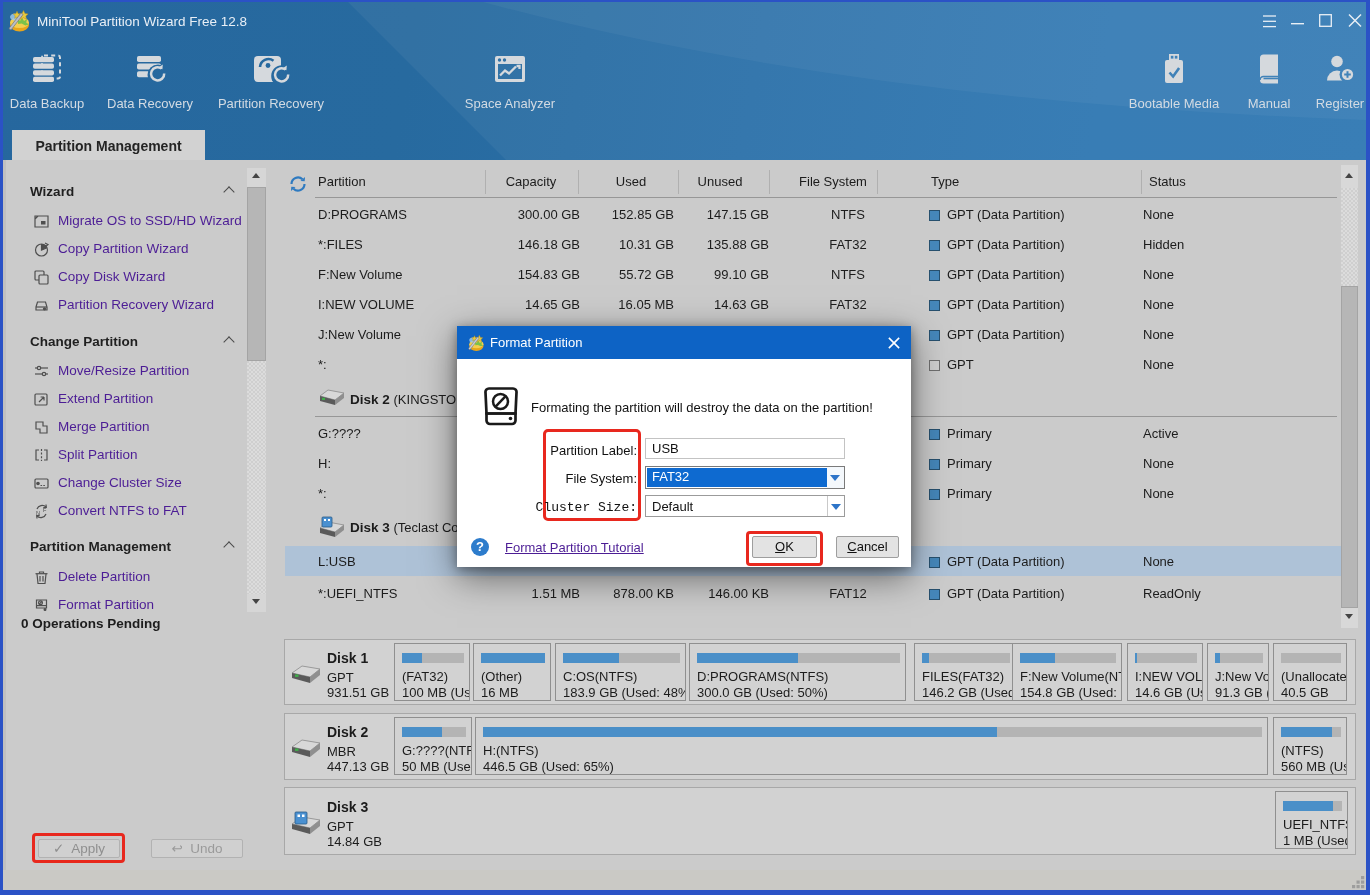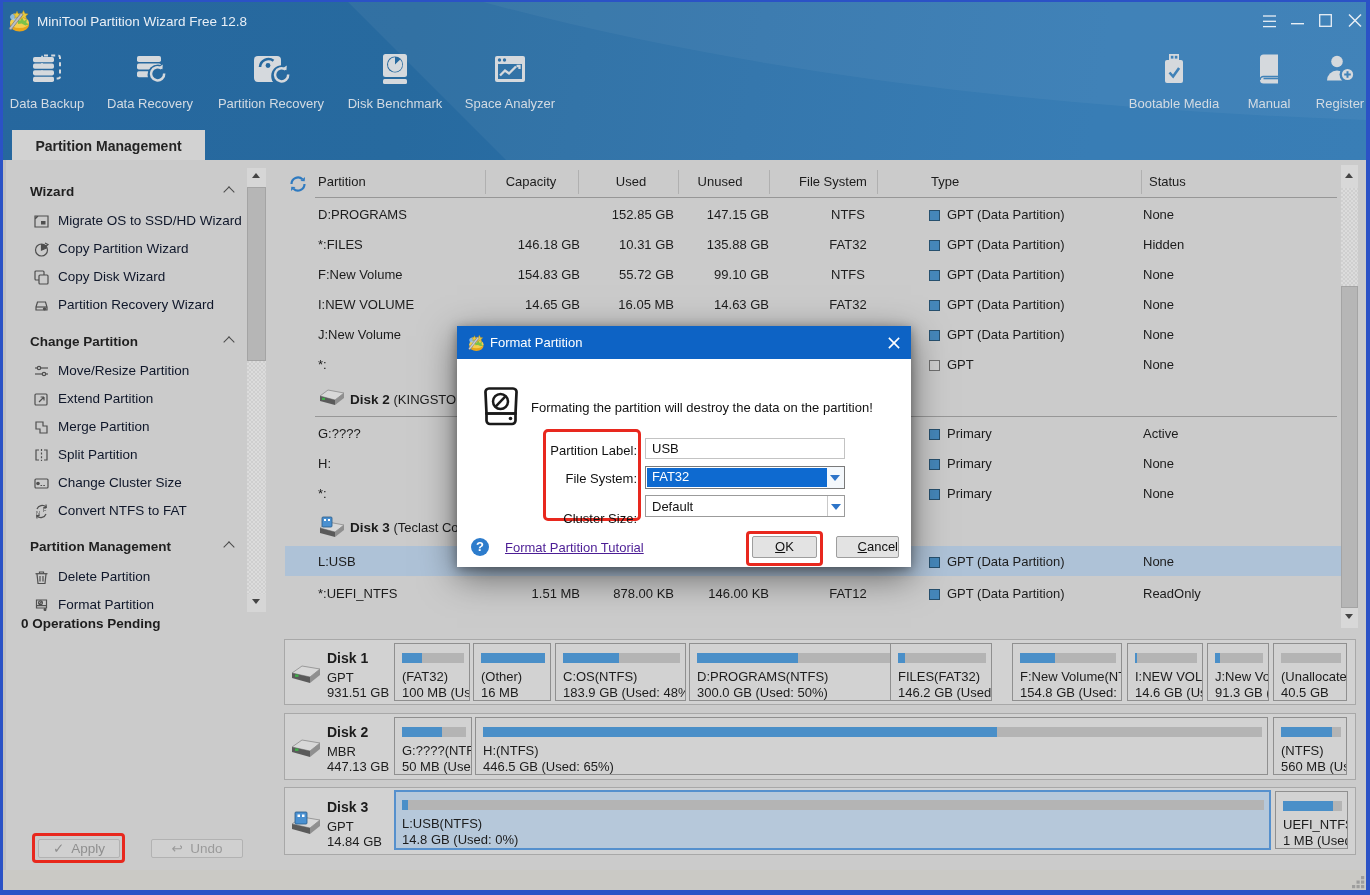--- a/index.html
+++ b/index.html
@@ -21,21 +21,21 @@
 .tab { left:12px; top:130px; width:193px; height:30px; background:#d2d2d2; color:#242424;
   font-size:14px; font-weight:bold; text-align:center; line-height:32px; }
 
 
 .content { left:3px; top:160px; width:1363px; height:710px; background:#cbcbcb; }
 .vdivider { left:272px; top:0px; width:3px; height:710px; background:#c0c0c0; }
 
 
 .sec-h { position:absolute; left:27px; font-size:13.5px; font-weight:bold; color:#1f1f1f; }
 .chev { position:absolute; left:222px; width:8px; height:8px; border-top:1.7px solid #4a4a4a; border-left:1.7px solid #4a4a4a; transform:rotate(45deg); }
-.sb-item { position:absolute; left:55px; font-size:13.5px; color:#0f172a; white-space:nowrap; }
+.sb-item { position:absolute; left:55px; font-size:13.5px; color:#4c1d95; white-space:nowrap; }
 .sb-ic { position:absolute; left:30px; width:17px; height:17px; }
 .ops { position:absolute; left:18px; font-size:13.5px; font-weight:bold; color:#1d1d1d; }
 .btn-gray { position:absolute; background:#d0d0d0; border:1px solid #b2b2b2; border-radius:2px;
   color:#8f8f8f; font-size:13.5px; text-align:center; }
 .red-outline { position:absolute; border:3px solid #e8281e; border-radius:4px; background:transparent; }
 
 
 .trow { position:absolute; left:282px; width:1056px; height:30px; font-size:13px; color:#1c1c1c; }
 .trow .cell { line-height:32.5px; }
 .cell { position:absolute; top:0; height:30px; line-height:30px; white-space:nowrap; font-size:13px; color:#1c1c1c; }
@@ -155,36 +155,20 @@
               <circle cx="31" cy="22" r="10.8" fill="#000"></circle>
             </mask>
           </defs>
       <g mask="url(#mpr)">
             <rect x="0" y="0" width="40" height="30" fill="#d5d9dd"></rect>
           </g>
       <path d="M37.2 20.5 a6.6 6.6 0 1 1 -2.6 -4.9" fill="none" stroke="#d5d9dd" stroke-width="2.5"></path>
       <path d="M35.8 11.5 l-0.4 4.8 -4.6-1.2z" fill="#d5d9dd"></path>
     </svg></div>
     <div>Partition Recovery</div>
-  </div>
-  <div class="tbi" style="left:337px; width:110px;">
-    <div class="ic"><svg width="30" height="30" viewBox="0 0 30 30">
-      <defs>
-            <mask id="mdb">
-              <rect x="3" y="0" width="24" height="23" rx="2.5" fill="#fff"></rect>
-              <circle cx="15" cy="10.5" r="8" fill="#000"></circle>
-            </mask>
-          </defs>
-      <g mask="url(#mdb)">
-            <rect x="0" y="0" width="30" height="30" fill="#d5d9dd"></rect>
-          </g>
-      <path d="M15 10.5 L20.2 5.4 A7.2 7.2 0 1 1 15 3.3 Z" fill="#d5d9dd"></path>
-      <rect x="3" y="25" width="24" height="5" rx="1.5" fill="#d5d9dd"></rect>
-    </svg></div>
-    <div>Disk Benchmark</div>
   </div>
   <div class="tbi" style="left:452px; width:110px;text-align:center;">
     <div class="ic"><svg width="34" height="30" viewBox="0 0 34 30">
       <defs>
             <mask id="msa">
               <rect x="2" y="2" width="30" height="26" rx="2" fill="#fff"></rect>
               <rect x="5" y="10" width="24" height="15" fill="#000"></rect>
               <circle cx="6.5" cy="6" r="1.7" fill="#000"></circle>
               <circle cx="11.5" cy="6" r="1.7" fill="#000"></circle>
             </mask>
@@ -388,20 +372,21 @@
   <div class="vsep" style="left:482px; top:10px;"></div>
   <div class="vsep" style="left:575px; top:10px;"></div>
   <div class="vsep" style="left:675px; top:10px;"></div>
   <div class="vsep" style="left:766px; top:10px;"></div>
   <div class="vsep" style="left:874px; top:10px;"></div>
   <div class="vsep" style="left:1138px; top:10px;"></div>
   <div class="hline" style="top:37px;"></div>
 
   <div class="trow" style="top:39px;">
     <div class="cell" style="left:33px;">D:PROGRAMS</div>
+    <div class="cell" style="left:118px; width:177px; text-align:right;">300.00 GB</div>
     <div class="cell" style="left:297px; width:92px; text-align:right;">152.85 GB</div>
     <div class="cell" style="left:392px; width:92px; text-align:right;">147.15 GB</div>
     <div class="cell" style="left:513px; width:100px; text-align:center;">NTFS</div>
     <div class="tsq" style="left:644px;"></div>
     <div class="cell" style="left:662px;">GPT (Data Partition)</div>
     <div class="cell" style="left:858px;">None</div>
   </div>
   <div class="trow" style="top:69px;">
     <div class="cell" style="left:33px;">*:FILES</div>
     <div class="cell" style="left:118px; width:177px; text-align:right;">146.18 GB</div>
@@ -560,21 +545,21 @@
         <div class="pt1">C:OS(NTFS)</div>
         <div class="pt2">183.9 GB (Used: 48%)</div>
       </div>
     <div class="pblk" style="left:404px; width:217px;">
         <div class="pbar" style="width:203px;">
           <div class="pfill" style="width:101px;"></div>
         </div>
         <div class="pt1">D:PROGRAMS(NTFS)</div>
         <div class="pt2">300.0 GB (Used: 50%)</div>
       </div>
-    <div class="pblk" style="left:605px; width:102px;">
+    <div class="pblk" style="left:629px; width:102px;">
         <div class="pbar" style="width:88px;">
           <div class="pfill" style="width:7px;"></div>
         </div>
         <div class="pt1">FILES(FAT32)</div>
         <div class="pt2">146.2 GB (Used:</div>
       </div>
     <div class="pblk" style="left:727px; width:110px;">
         <div class="pbar" style="width:96px;">
           <div class="pfill" style="width:35px;"></div>
         </div>
@@ -638,27 +623,20 @@
       <polygon points="3,13 13,6 31,9 21,17" fill="#d8d8d8" stroke="#8a8a8a" stroke-width="0.8"></polygon>
       <polygon points="3,13 21,17 21,23 3,18" fill="#5a5a5a"></polygon>
       <polygon points="21,17 31,9 31,15 21,23" fill="#8f8f8f"></polygon>
       <rect x="6" y="1" width="12" height="12" rx="1" fill="#4a90d0" stroke="#2a5a88" stroke-width="0.8"></rect>
       <rect x="8.5" y="3.5" width="2.5" height="2.5" fill="#fff"></rect>
         <rect x="13" y="3.5" width="2.5" height="2.5" fill="#fff"></rect>
     </svg>
     <div class="dlabel" style="left:42px; top:11px; font-weight:bold; font-size:14px;">Disk 3</div>
     <div class="dlabel" style="left:42px; top:31px;">GPT</div>
     <div class="dlabel" style="left:42px; top:46px;">14.84 GB</div>
-    <div class="pblk" style="left:109px; width:877px; background:#b6c8da; border:2px solid #5590cd; height:60px; top:2px;">
-        <div class="pbar" style="width:862px; top:8px; left:6px;">
-          <div class="pfill" style="width:6px;"></div>
-        </div>
-        <div class="pt1" style="top:24px; left:6px;">L:USB(NTFS)</div>
-        <div class="pt2" style="top:40px; left:6px;">14.8 GB (Used: 0%)</div>
-      </div>
     <div class="pblk" style="left:990px; width:73px;">
         <div class="pbar" style="width:59px;">
           <div class="pfill" style="width:50px;"></div>
         </div>
         <div class="pt1">UEFI_NTFS(F</div>
         <div class="pt2">1 MB (Used</div>
       </div>
   </div>
 </div>
 <div class="ab" id="statusbar" style="left:3px; top:870px; width:1363px; height:20px; background:#cac9c5;">
@@ -699,21 +677,21 @@
     <path d="M3.5 26.5 h29 v7 a3.5 3.5 0 0 1 -3.5 3.5 h-22 a3.5 3.5 0 0 1 -3.5-3.5 z" fill="none" stroke="#1a1a1a" stroke-width="2.7"></path>
     <circle cx="17.5" cy="14.5" r="7.5" fill="none" stroke="#1a1a1a" stroke-width="2.5"></circle>
     <line x1="12.6" y1="19.6" x2="22.4" y2="9.4" stroke="#1a1a1a" stroke-width="2.5"></line>
     <circle cx="27.5" cy="31.5" r="1.8" fill="#1a1a1a"></circle>
   </svg>
   <div class="ab" style="left:74px; top:74px; font-size:13px; color:#111;">Formating the partition will destroy the data on the partition!</div>
 
   <div class="ab" style="left:86px; top:103px; width:98px; height:92px; border:3px solid #e8281e; border-radius:5px;"></div>
   <div class="dlg-label" style="left:70px; top:117px;">Partition Label:</div>
   <div class="dlg-label" style="left:70px; top:145px;">File System:</div>
-  <div class="dlg-label" style="left:70px; top:185px;">Cluster Size:</div>
+  <div class="dlg-label" style="left:70px; top:174px;font-family:Liberation Mono, monospace;">Cluster Size:</div>
 
   <div class="field" style="top:112px; border-color:#c3c3c3;">
       <div style="padding:2px 0 0 6px;">USB</div>
     </div>
   <div class="field" style="top:140px; height:23px; border-color:#7a7a7a;">
     <div class="ab" style="left:1px; top:1px; width:181px; height:19px; background:#0e6ad0; color:#fff; padding:1px 0 0 5px;">FAT32</div>
     <div class="combo-btn" style="background:#f4f8fc;">
         <div class="tri-down"></div>
       </div>
   </div>
@@ -722,14 +700,14 @@
     <div class="combo-btn" style="border-left:1px solid #c9c9c9;">
         <div class="tri-down" style="top:7.5px;"></div>
       </div>
   </div>
 
   <div class="ab" style="left:14px; top:212px; width:18px; height:18px; border-radius:50%; background:#2d7ccc; color:#fff; font-size:13px; font-weight:bold; text-align:center; line-height:18px;">?</div>
   <div class="ab" style="left:48px; top:214px; font-size:13px; color:#4c1d95; text-decoration:underline;">Format Partition Tutorial</div>
 
   <div class="ab" style="left:295px; top:210px; width:65px; height:22px; background:#e3e3e3; border:1px solid #9e9e9e; border-radius:2px; font-size:13px; color:#111; text-align:center; line-height:20px;"><u>O</u>K</div>
   <div class="ab" style="left:289px; top:205px; width:77px; height:35px; border:3px solid #e8281e; border-radius:4px;"></div>
-  <div class="ab" style="left:379px; top:210px; width:63px; height:22px; background:#e3e3e3; border:1px solid #9e9e9e; border-radius:2px; font-size:13px; color:#111; text-align:right; line-height:20px;"><u>C</u>ancel</div>
+  <div class="ab" style="left:379px; top:210px; width:63px; height:22px; background:#e3e3e3; border:1px solid #9e9e9e; border-radius:2px; font-size:13px; color:#111; text-align:center; line-height:20px;"><u>C</u>ancel</div>
 </div>
 
 </body></html>

